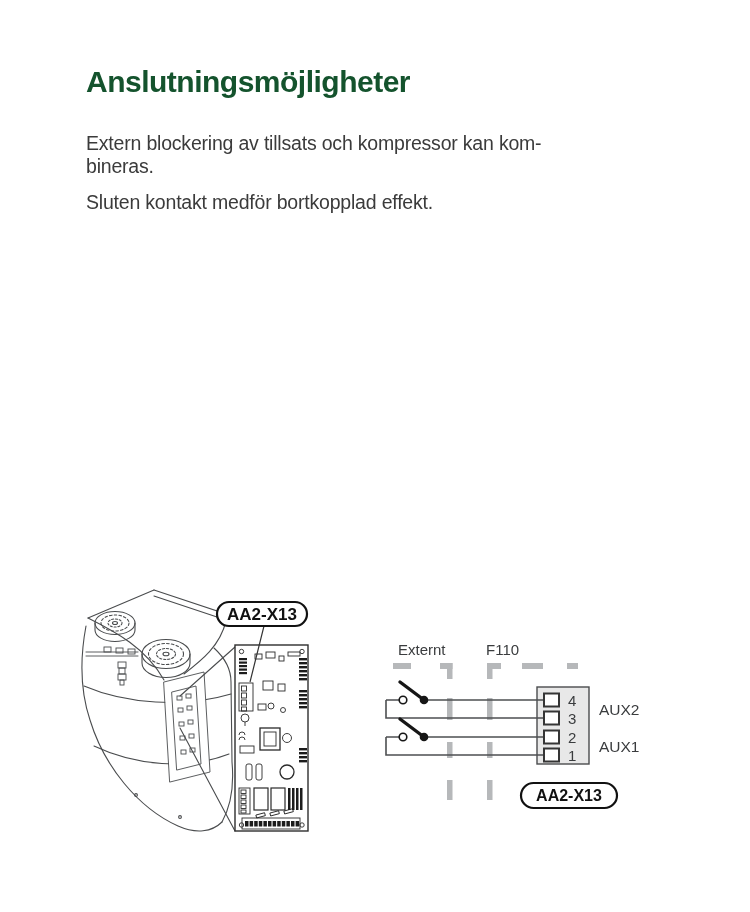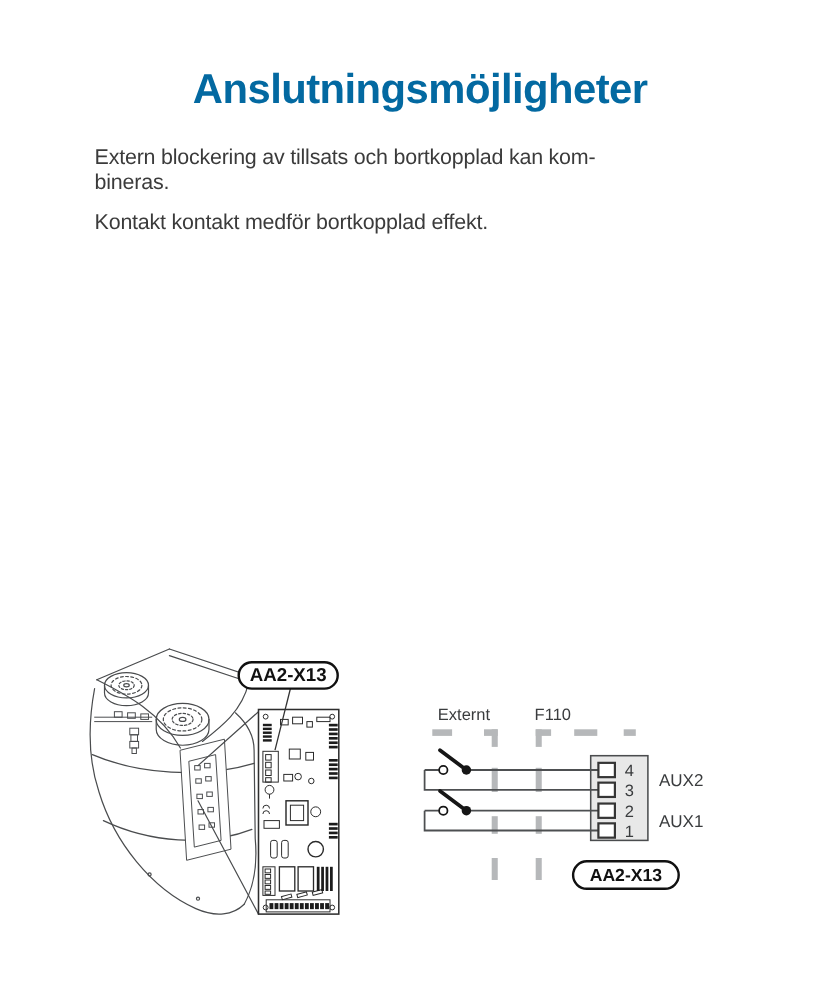--- a/index.html
+++ b/index.html
@@ -1,41 +1,41 @@
 <!DOCTYPE html>
 <html lang="sv"><head>
 <meta charset="utf-8">
 <style>
   html,body{margin:0;padding:0;background:#ffffff;}
   .page{position:relative;width:750px;height:912px;background:#ffffff;overflow:hidden;
         font-family:"Liberation Sans","DejaVu Sans",sans-serif;}
   .content{position:absolute;left:86px;top:62px;width:592px;}
-  .doc-title{font-size:38px;line-height:40px;font-weight:700;color:#0369a1;
-             letter-spacing:-0.5px;margin:0 0 30px 0;text-align:center;}
+  .doc-title{font-size:30px;line-height:40px;font-weight:700;color:#14532d;
+             letter-spacing:-0.5px;margin:0 0 30px 0;}
   .h2{font-size:26px;line-height:28px;font-weight:700;color:#141414;margin:0 0 22px 0;}
   .h3{font-size:21.5px;line-height:28px;font-weight:700;font-style:italic;color:#101010;
       margin:0 0 11px 0;white-space:pre-line;}
   .para{font-size:19.5px;line-height:23px;color:#3b3b3b;letter-spacing:-0.2px;
         margin:0 0 13px 0;white-space:pre-line;}
   .para.p2{margin-bottom:16px;}
   .figures{position:absolute;left:0;top:585px;width:750px;height:300px;}
   .fig-pump{position:absolute;left:80px;top:3px;}
   .fig-wiring{position:absolute;left:378px;top:33px;}
   svg text{font-family:"Liberation Sans","DejaVu Sans",sans-serif;}
 </style>
 </head>
 <body>
 
 <div class="page">
 
   <div class="content">
     <h1 class="doc-title">Anslutningsmöjligheter</h1>
-    <p class="para">Extern blockering av tillsats och bortkopplad kan kom-
+    <p class="para">Extern blockering av tillsats och kompressor kan kom-
 bineras.</p>
-    <p class="para">Kontakt kontakt medför bortkopplad effekt.</p>
+    <p class="para">Sluten kontakt medför bortkopplad effekt.</p>
   </div>
 
   <div class="figures">
 
     <svg class="fig-pump" width="240" height="252" viewBox="0 0 240 252">
       <g stroke="#4a4c4e" stroke-width="1.1" fill="none" stroke-linecap="round">
 
         <path d="M 74 2 L 146 26 L 146 33 C 140 58 122 72 104 86"></path>
         <path d="M 74 2 L 8 30"></path>
         <path d="M 74 8 L 140 30"></path>

